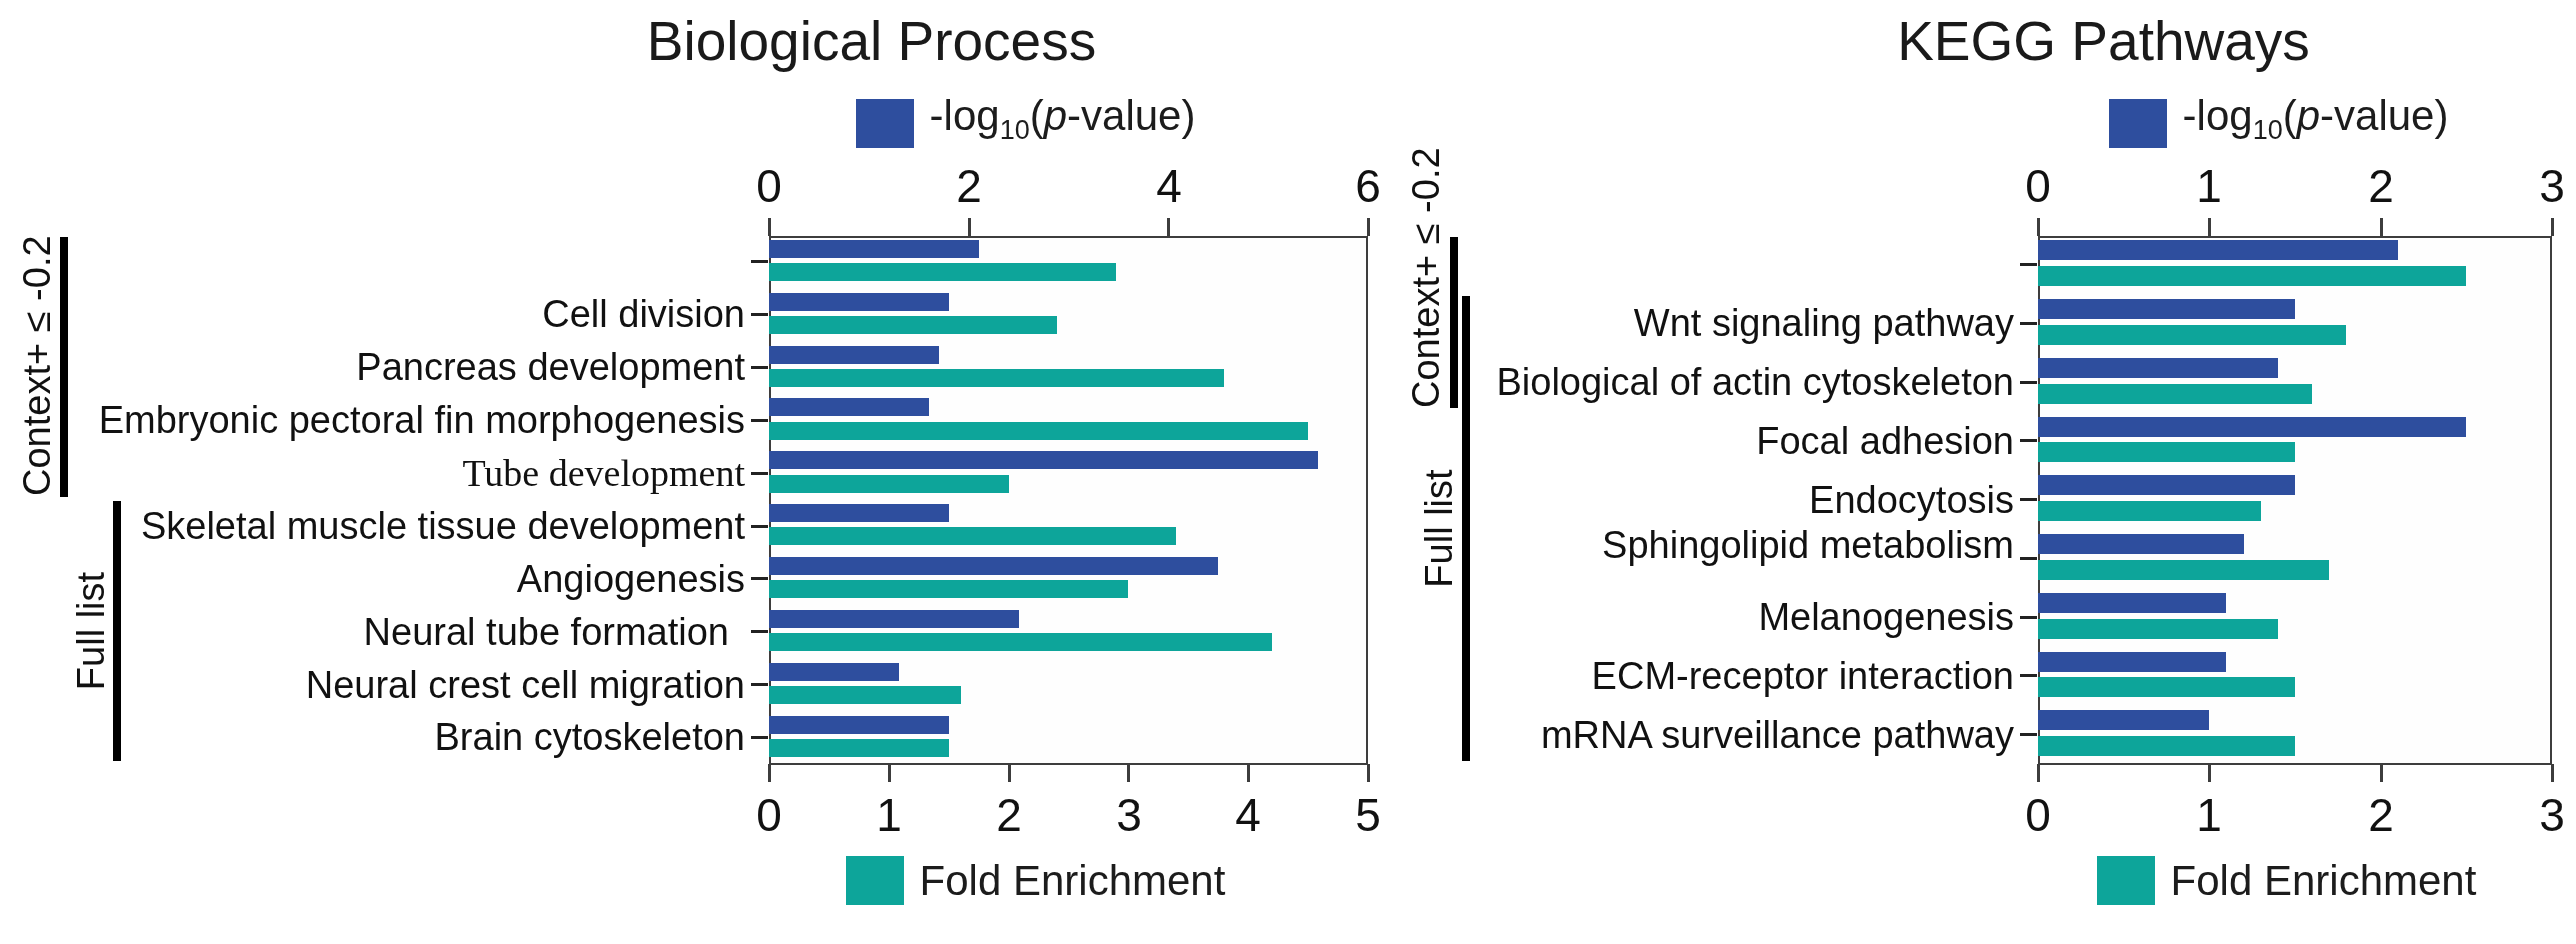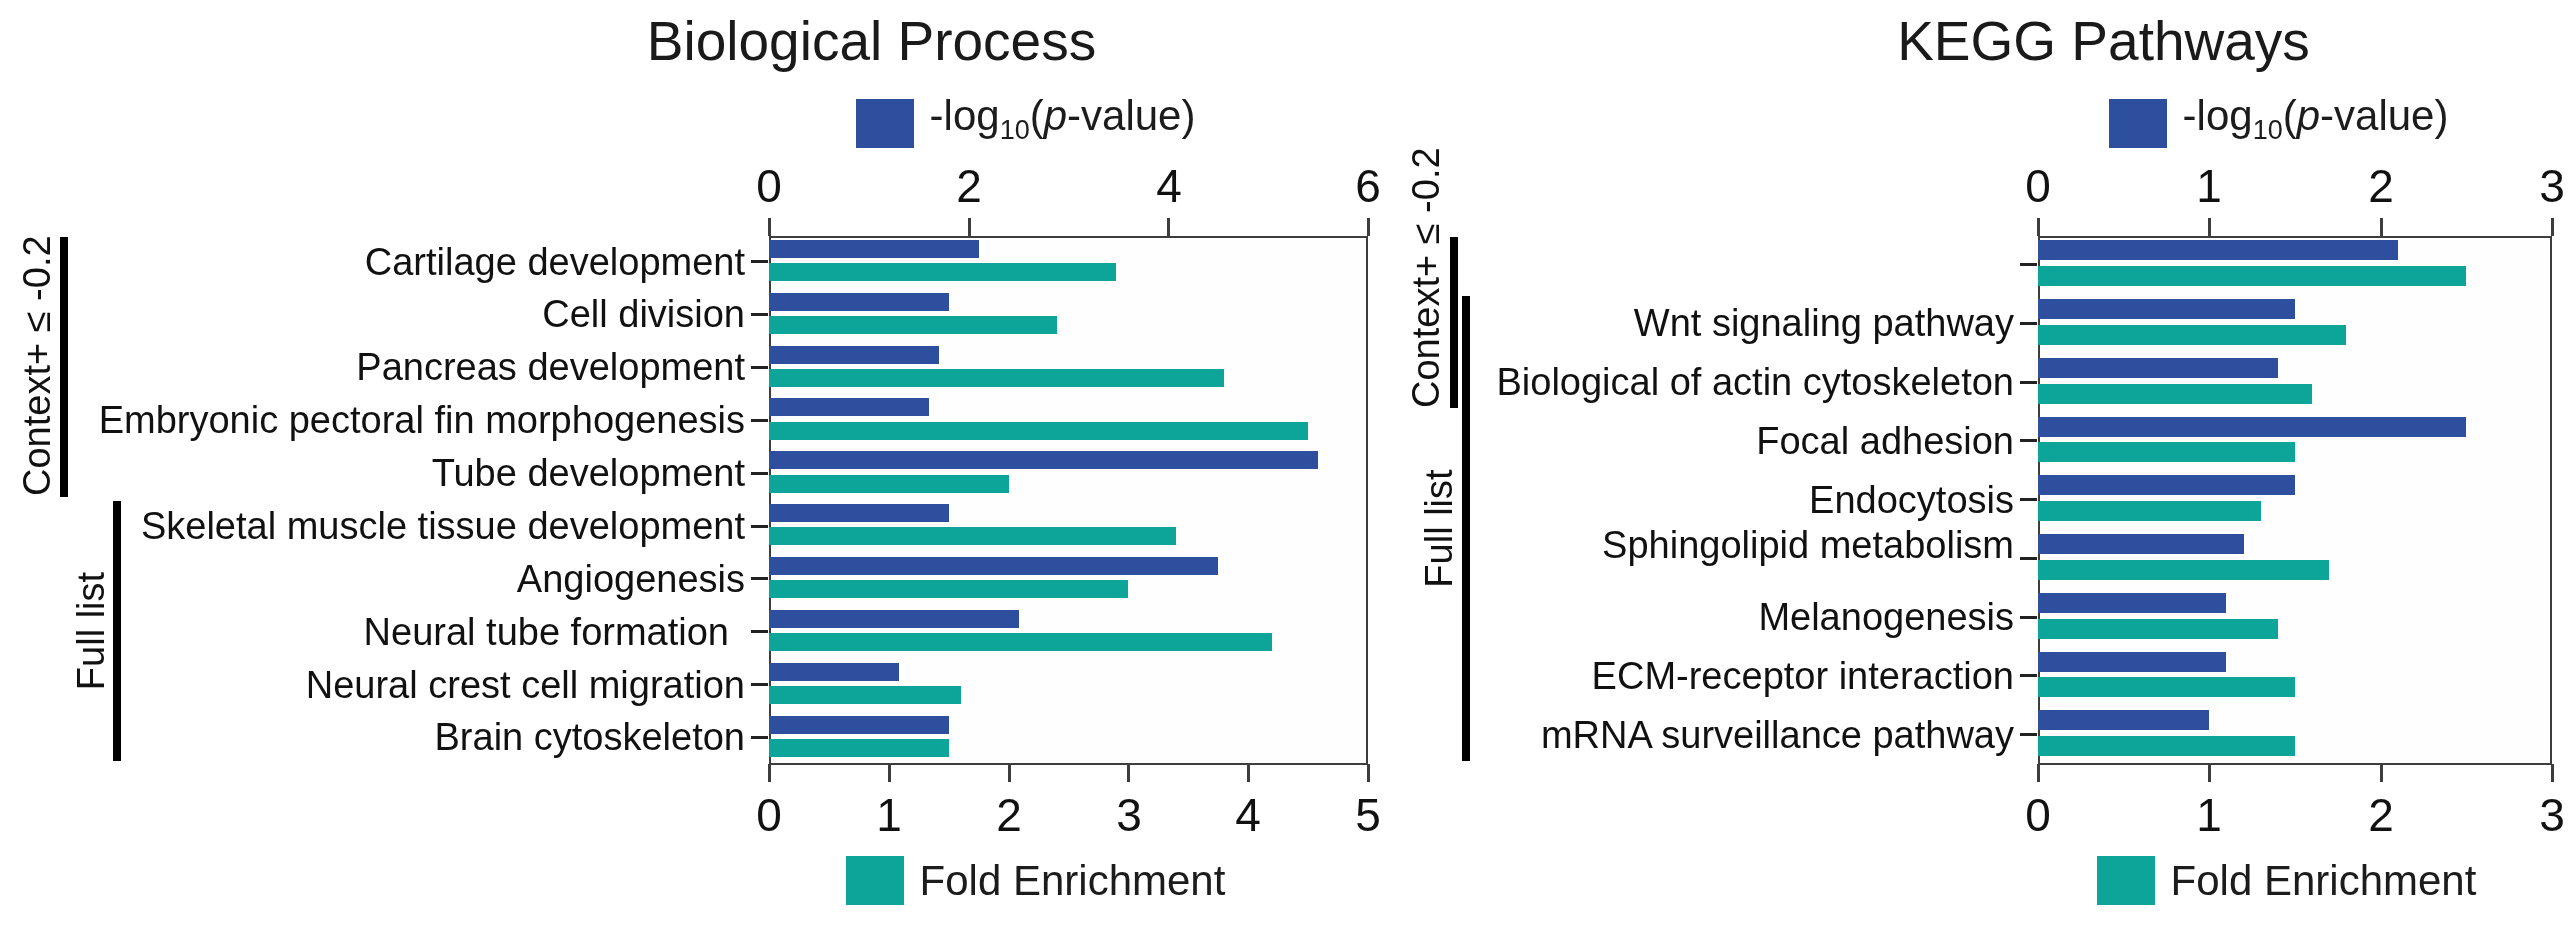--- a/index.html
+++ b/index.html
@@ -84,37 +84,36 @@
     <div class="tick-stub" style="left: 888px; top: 764px; height: 18px;"></div>
     <div class="tick-label" style="left: 889px; top: 788px; height: 54px; line-height: 54px;">1</div>
     <div class="tick-stub" style="left: 1008px; top: 764px; height: 18px;"></div>
     <div class="tick-label" style="left: 1009px; top: 788px; height: 54px; line-height: 54px;">2</div>
     <div class="tick-stub" style="left: 1127px; top: 764px; height: 18px;"></div>
     <div class="tick-label" style="left: 1129px; top: 788px; height: 54px; line-height: 54px;">3</div>
     <div class="tick-stub" style="left: 1247px; top: 764px; height: 18px;"></div>
     <div class="tick-label" style="left: 1248px; top: 788px; height: 54px; line-height: 54px;">4</div>
     <div class="tick-stub" style="left: 1367px; top: 764px; height: 18px;"></div>
     <div class="tick-label" style="left: 1368px; top: 788px; height: 54px; line-height: 54px;">5</div>
-    <div class="cat-label" style="left: 60px; width: 685px; top: 236px; height: 53px; line-height: 53px;">Cartilage development</div>
     <div class="cat-dash" style="left: 751px; top: 260px; width: 17px;"></div>
     <div class="bar" style="left: 769px; top: 240px; width: 210px; height: 18px; background: rgb(46, 78, 158);"></div>
     <div class="bar" style="left: 769px; top: 263px; width: 347px; height: 18px; background: rgb(13, 165, 154);"></div>
     <div class="cat-label" style="left: 60px; width: 685px; top: 288px; height: 53px; line-height: 53px; text-align: right;">Cell division</div>
     <div class="cat-dash" style="left: 751px; top: 313px; width: 17px;"></div>
     <div class="bar" style="left: 769px; top: 293px; width: 180px; height: 18px; background: rgb(46, 78, 158);"></div>
     <div class="bar" style="left: 769px; top: 316px; width: 288px; height: 18px; background: rgb(13, 165, 154);"></div>
     <div class="cat-label" style="left: 60px; width: 685px; top: 341px; height: 53px; line-height: 53px;">Pancreas development</div>
     <div class="cat-dash" style="left: 751px; top: 366px; width: 17px;"></div>
     <div class="bar" style="left: 769px; top: 346px; width: 170px; height: 18px; background: rgb(46, 78, 158);"></div>
     <div class="bar" style="left: 769px; top: 369px; width: 455px; height: 18px; background: rgb(13, 165, 154);"></div>
     <div class="cat-label" style="left: 60px; width: 685px; top: 394px; height: 53px; line-height: 53px;">Embryonic pectoral fin morphogenesis</div>
     <div class="cat-dash" style="left: 751px; top: 419px; width: 17px;"></div>
     <div class="bar" style="left: 769px; top: 398px; width: 160px; height: 18px; background: rgb(46, 78, 158);"></div>
     <div class="bar" style="left: 769px; top: 422px; width: 539px; height: 18px; background: rgb(13, 165, 154);"></div>
-    <div class="cat-label" style="left: 60px; width: 685px; top: 447px; height: 53px; line-height: 53px;">Tube development</div>
+    <div class="cat-label" style="left: 60px; width: 685px; top: 447px; height: 53px; line-height: 53px; font-family: Liberation Serif, serif;">Tube development</div>
     <div class="cat-dash" style="left: 751px; top: 472px; width: 17px;"></div>
     <div class="bar" style="left: 769px; top: 451px; width: 549px; height: 18px; background: rgb(46, 78, 158);"></div>
     <div class="bar" style="left: 769px; top: 475px; width: 240px; height: 18px; background: rgb(13, 165, 154);"></div>
     <div class="cat-label" style="left: 60px; width: 685px; top: 500px; height: 53px; line-height: 53px;">Skeletal muscle tissue development</div>
     <div class="cat-dash" style="left: 751px; top: 525px; width: 17px;"></div>
     <div class="bar" style="left: 769px; top: 504px; width: 180px; height: 18px; background: rgb(46, 78, 158);"></div>
     <div class="bar" style="left: 769px; top: 527px; width: 407px; height: 18px; background: rgb(13, 165, 154);"></div>
     <div class="cat-label" style="left: 60px; width: 685px; top: 553px; height: 53px; line-height: 53px;">Angiogenesis</div>
     <div class="cat-dash" style="left: 751px; top: 577px; width: 17px;"></div>
     <div class="bar" style="left: 769px; top: 557px; width: 449px; height: 18px; background: rgb(46, 78, 158);"></div>

